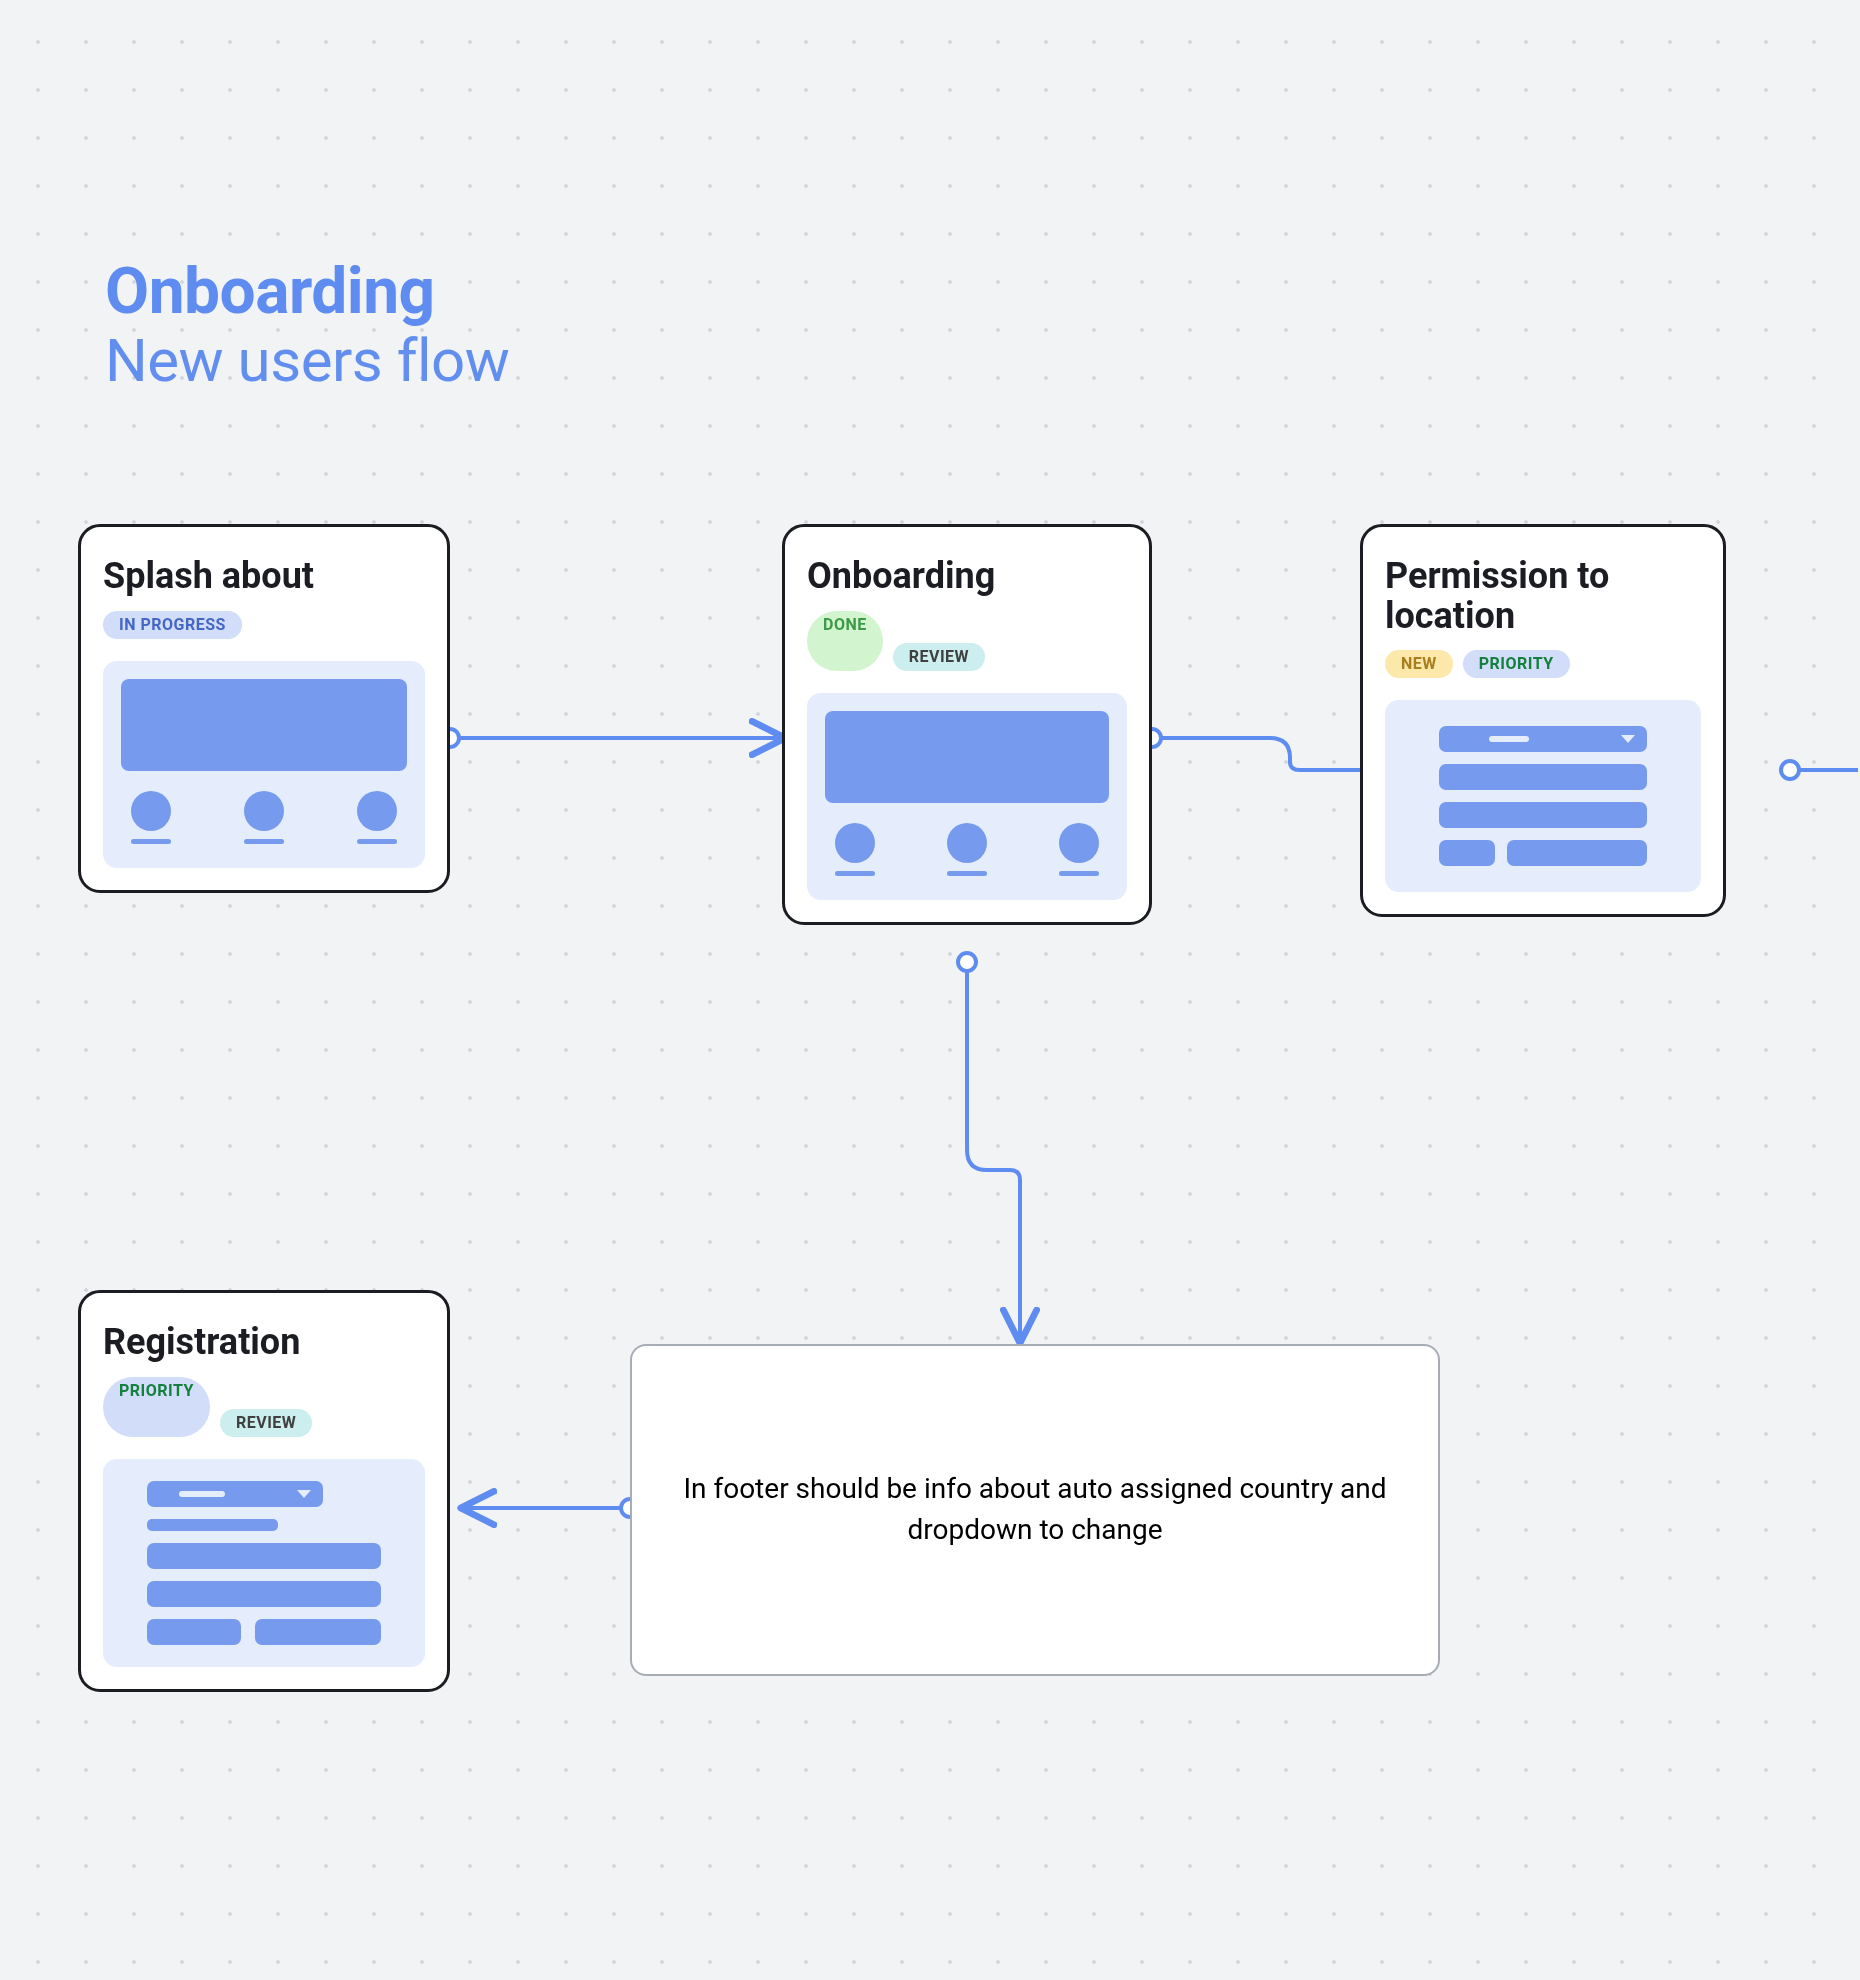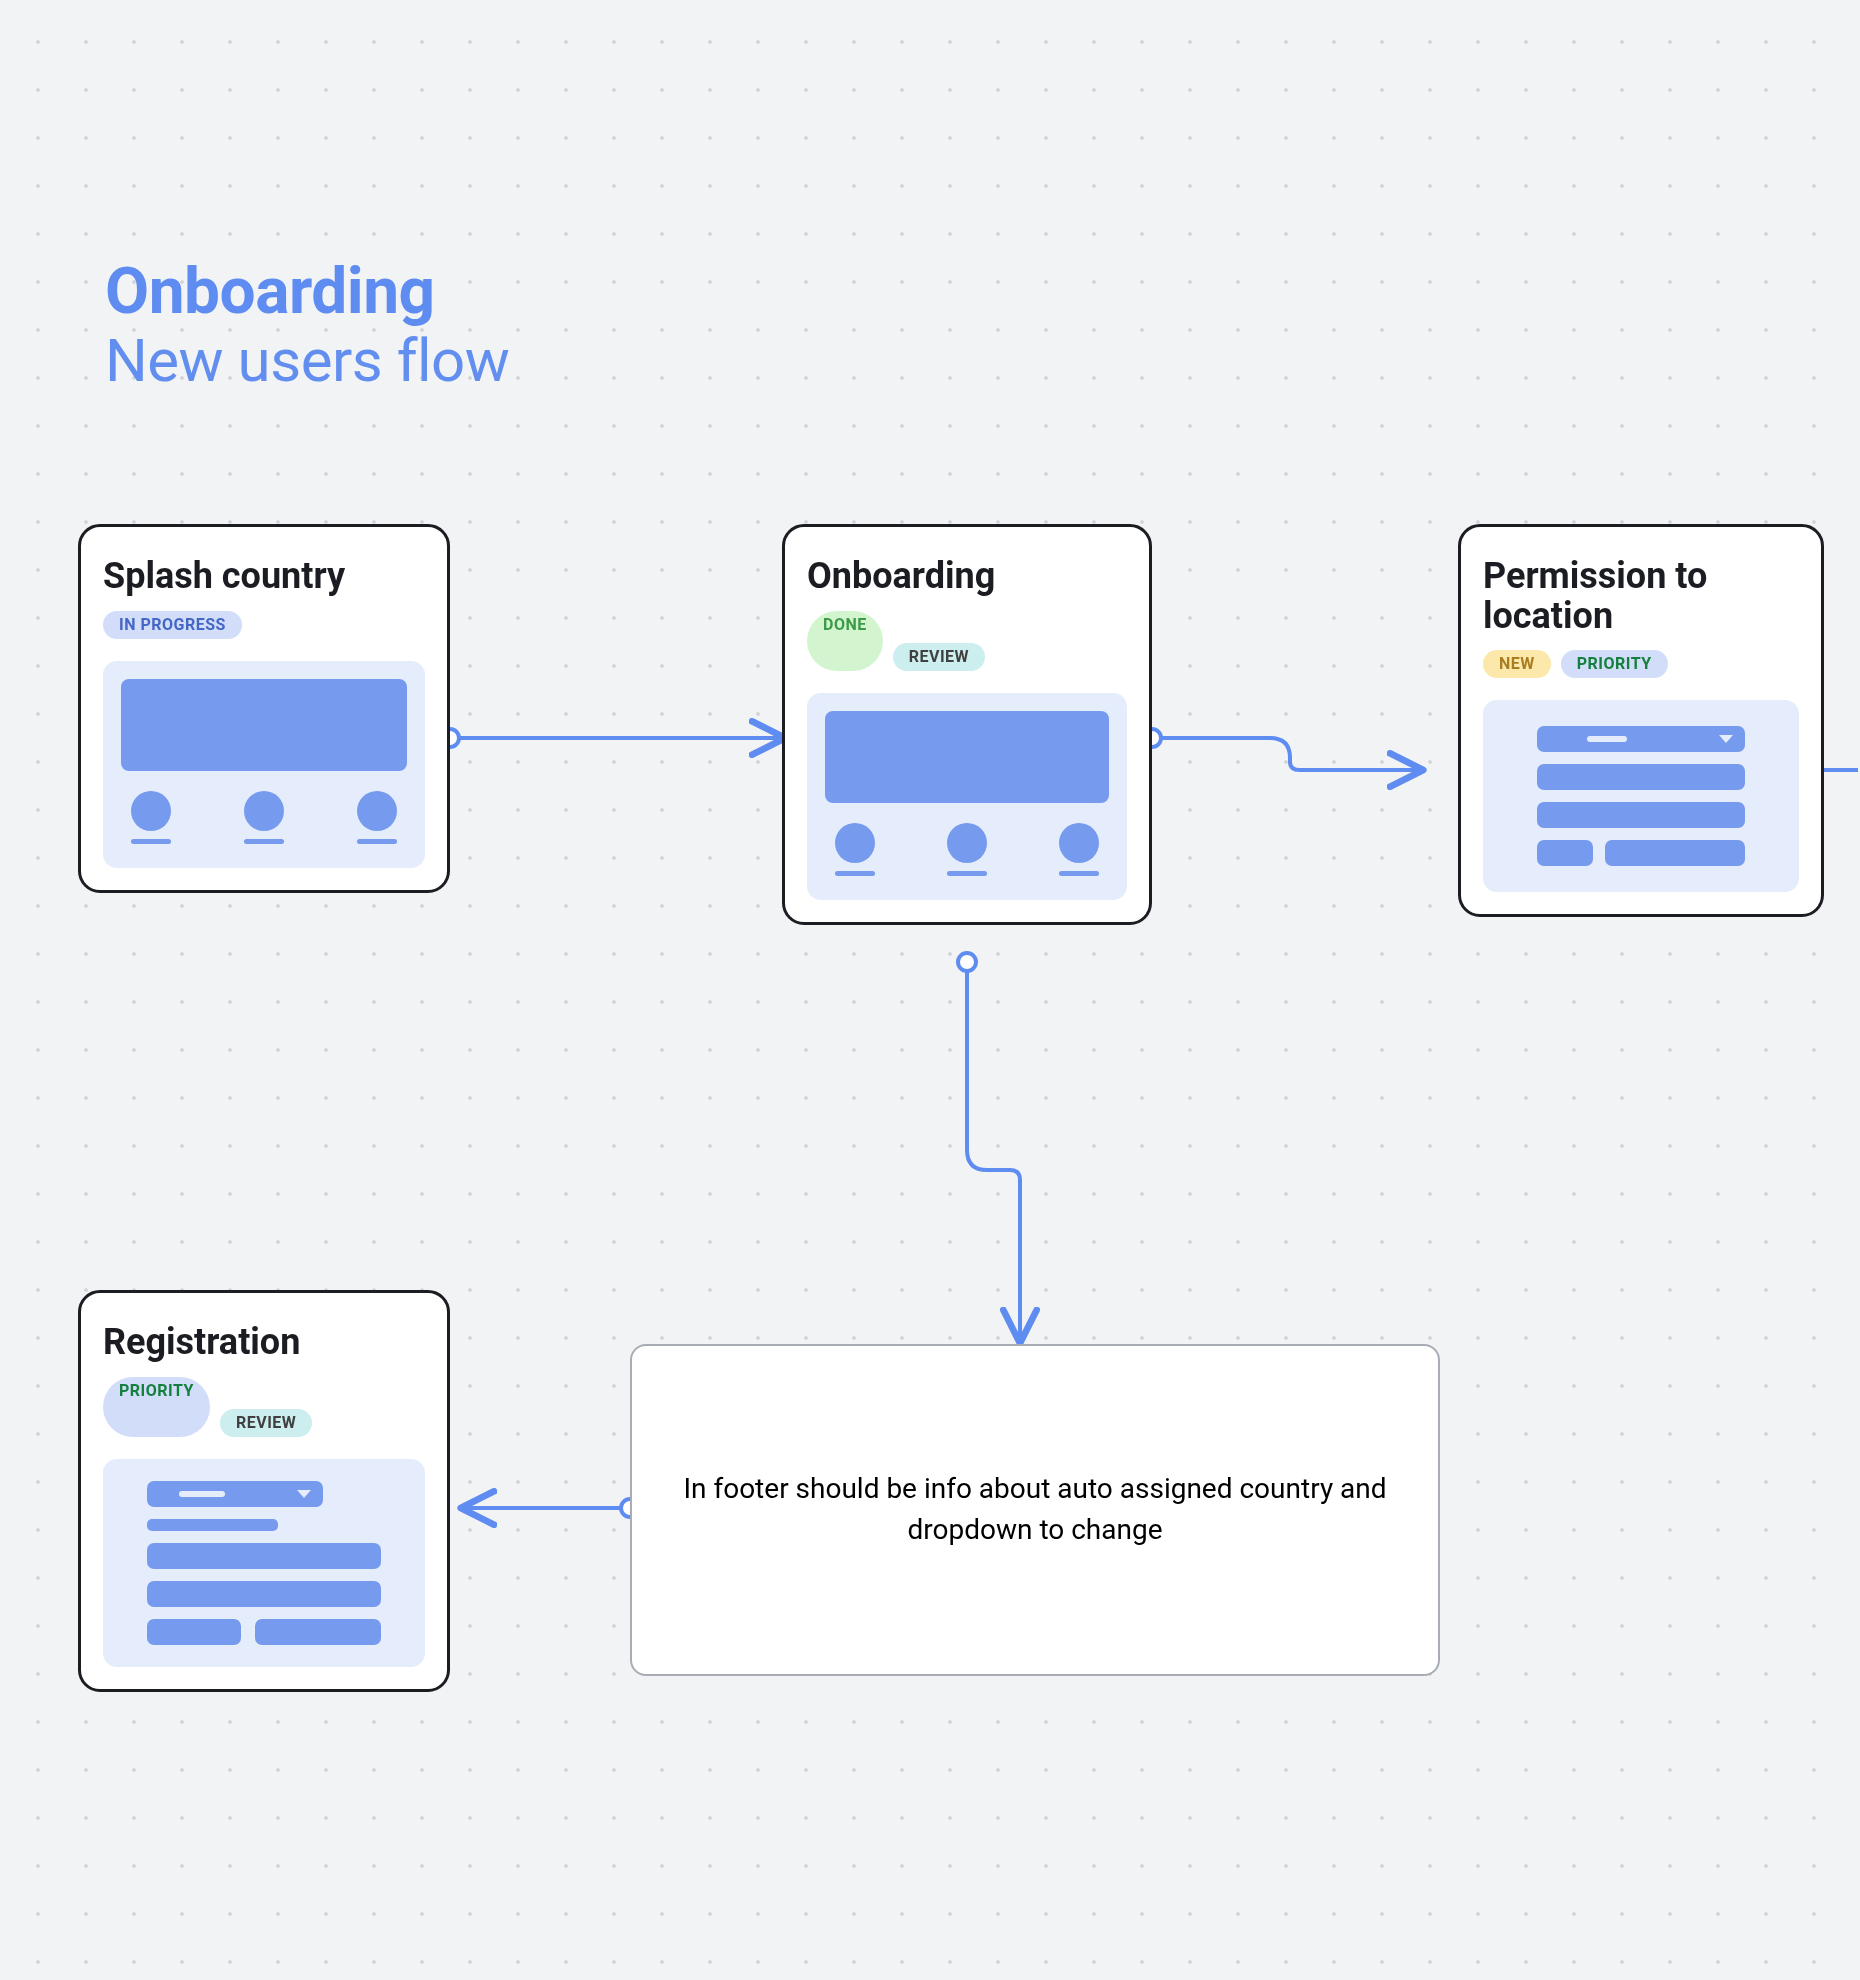--- a/index.html
+++ b/index.html
@@ -196,21 +196,21 @@
     <path d="M 630 1508 L 464 1508" fill="none" stroke="#5f8cf0" stroke-width="4" marker-end="url(#arrow)"></path>
     <circle class="node-port" cx="630" cy="1508" r="9"></circle>
   </svg>
 
   <div class="title-block">
     <div class="title-main">Onboarding</div>
     <div class="title-sub">New users flow</div>
   </div>
 
   <div class="card" style="left:78px; top:524px; width:372px;">
-    <div class="card-title">Splash country</div>
+    <div class="card-title">Splash about</div>
     <div class="badges">
       <span class="badge badge-progress">IN PROGRESS</span>
     </div>
     <div class="preview pv-a">
       <div class="hero"></div>
       <div class="dots">
         <div class="dot">
             <div class="circle"></div>
             <div class="line"></div>
           </div>
@@ -244,21 +244,21 @@
             <div class="line"></div>
           </div>
         <div class="dot">
             <div class="circle"></div>
             <div class="line"></div>
           </div>
       </div>
     </div>
   </div>
 
-  <div class="card" style="left:1458px; top:524px; width:366px;">
+  <div class="card" style="left:1360px; top:524px; width:366px;">
     <div class="card-title">Permission to location</div>
     <div class="badges">
       <span class="badge badge-new">NEW</span>
       <span class="badge badge-priority">PRIORITY</span>
     </div>
     <div class="preview pv-b">
       <div class="row drop"></div>
       <div class="row"></div>
       <div class="row"></div>
       <div class="split">

